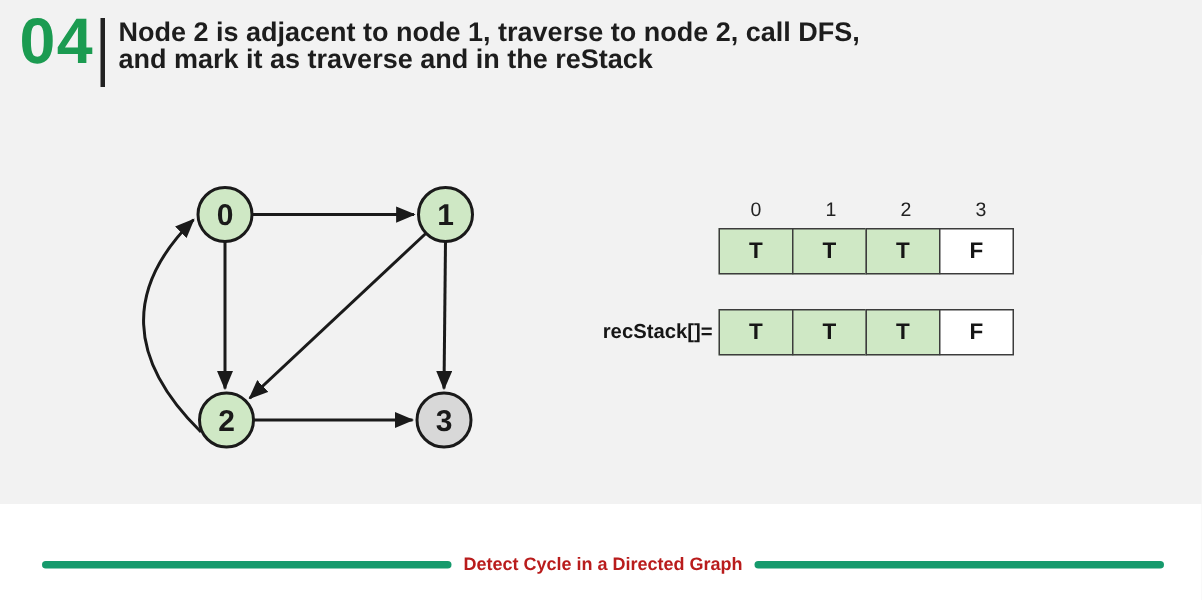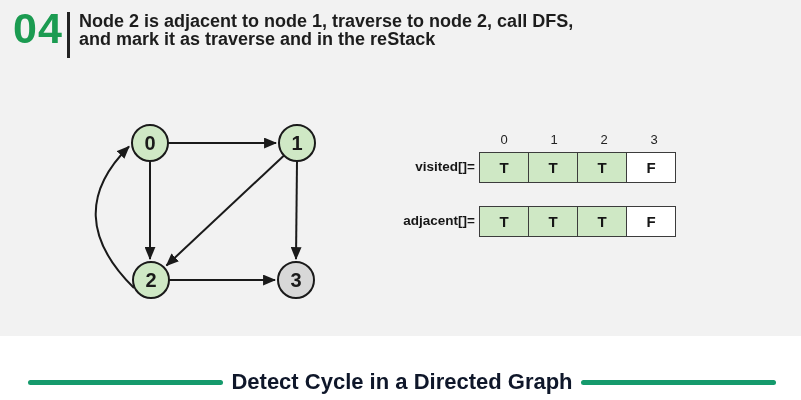--- a/index.html
+++ b/index.html
@@ -74,21 +74,21 @@
   
   .footer {
     position: absolute; left: 28px; right: 25px; top: 369px;
     display: flex; align-items: center; gap: 8px;
   }
   .footer-line {
     flex: 1; height: 5px; border-radius: 3px;
     background: var(--line-green);
   }
   .footer-title {
-    font-size: 22px; font-weight: bold; color: #0f172a;
+    font-size: 12px; font-weight: bold; color: #b91c1c;
     white-space: nowrap;
   }
 </style>
 </head>
 <body>
 
 <div class="stage">
 
   <div class="step-number">04</div>
   <div class="header-divider"></div>
@@ -129,29 +129,28 @@
     </g>
   </svg>
 
   <div class="index-row">
     <span>0</span>
     <span>1</span>
     <span>2</span>
     <span>3</span>
   </div>
 
-  <div class="array-label visited">visited[]=</div>
   <div class="cell-row visited">
     <div class="cell filled">T</div>
     <div class="cell filled">T</div>
     <div class="cell filled">T</div>
     <div class="cell">F</div>
   </div>
 
-  <div class="array-label recstack">adjacent[]=</div>
+  <div class="array-label recstack">recStack[]=</div>
   <div class="cell-row recstack">
     <div class="cell filled">T</div>
     <div class="cell filled">T</div>
     <div class="cell filled">T</div>
     <div class="cell">F</div>
   </div>
 
   <div class="footer">
     <div class="footer-line"></div>
     <div class="footer-title">Detect Cycle in a Directed Graph</div>

